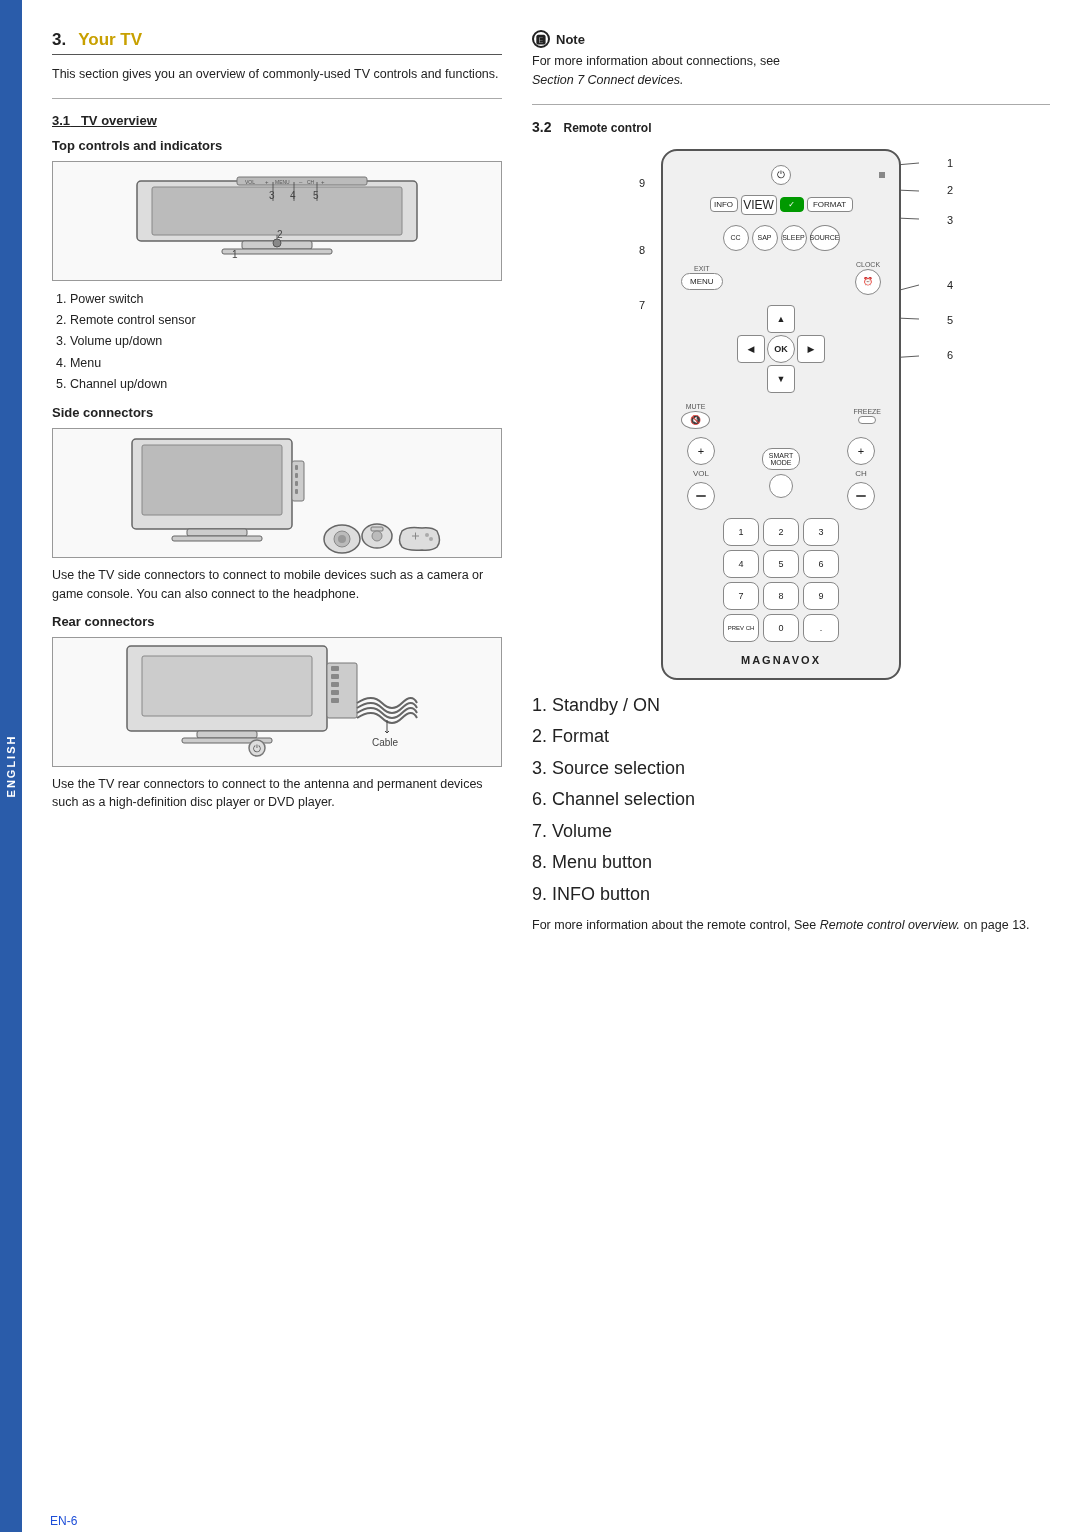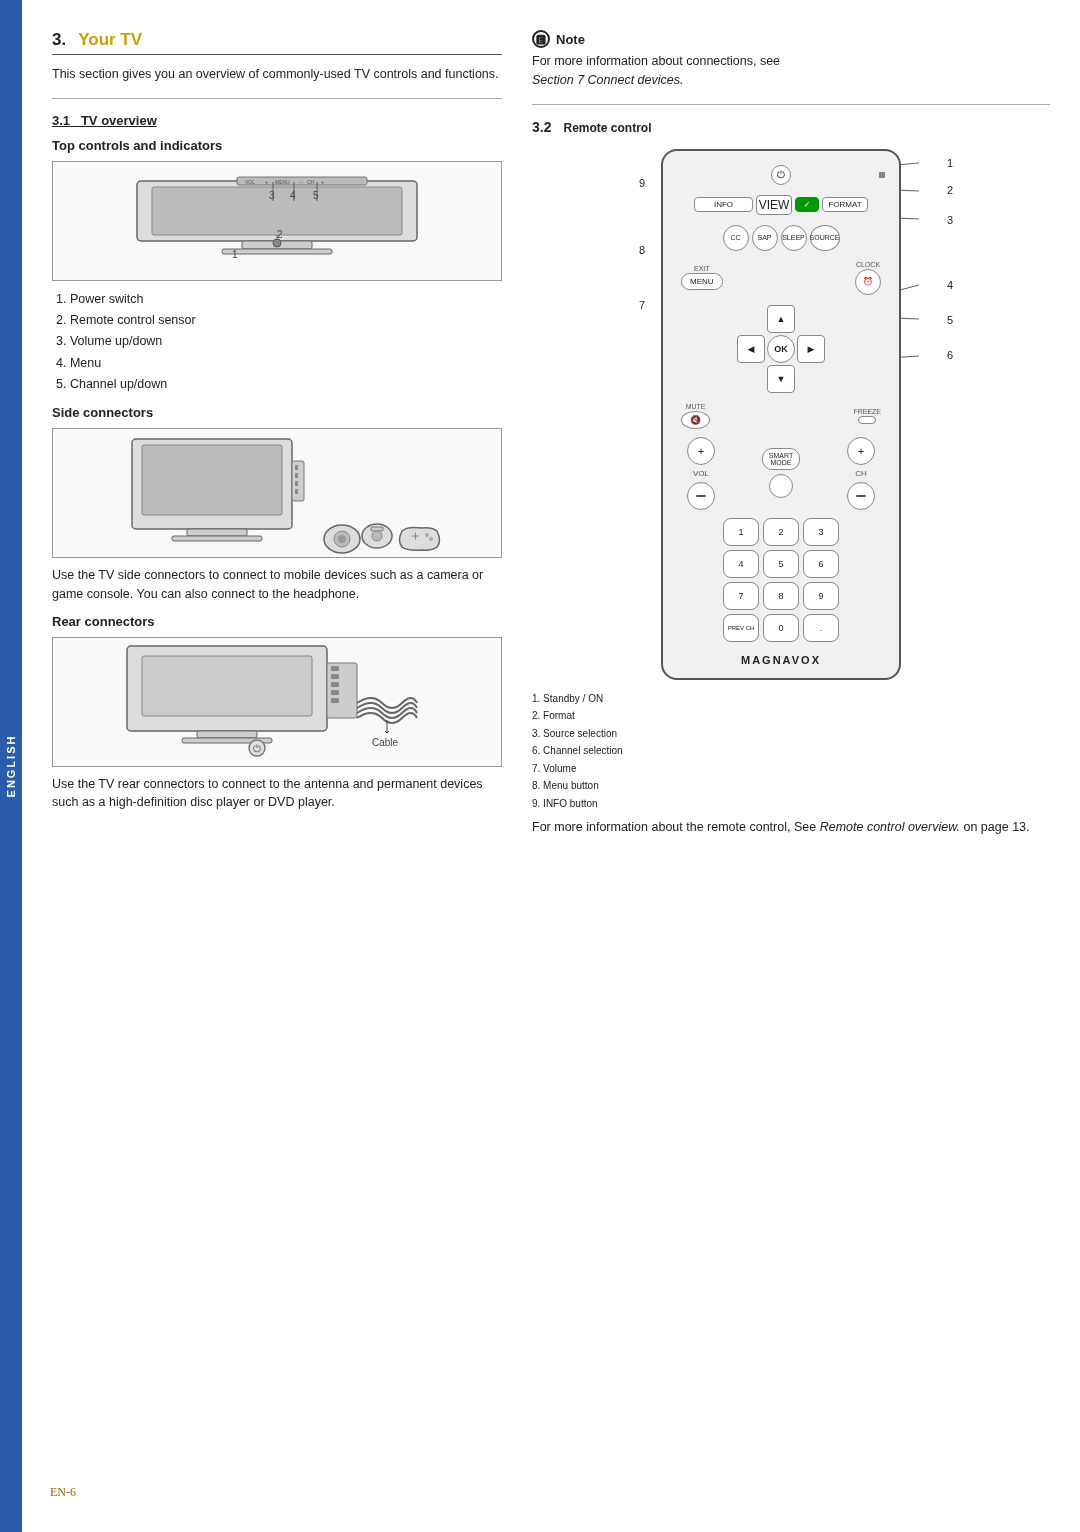--- a/index.html
+++ b/index.html
@@ -308,31 +308,30 @@
       align-items: center;
     }
 
     
     .desc-list {
       list-style: none;
       padding: 0;
       margin: 6px 0;
     }
     .desc-list li {
-      font-size: 10px;
+      font-size: 18px;
       line-height: 1.75;
     }
 
     .page-num {
       position: absolute;
-      bottom: 32px;
+      bottom: 4px;
       left: 50px;
       font-size: 12px;
-      color: #a16207;
-      font-family: Liberation Serif, serif;
+      color: #1d4ed8;
     }
 
     .section-divider {
       border: none;
       border-top: 1.5px solid #aaa;
       margin: 14px 0;
     }
 
     
     svg text { font-family: Arial, sans-serif; }
@@ -543,21 +542,21 @@
 
           <div class="remote-row">
             <div style="flex:1;"></div>
             <div class="remote-power">⏻</div>
             <div style="flex:1; display:flex; justify-content:flex-end;">
               <div style="width:6px; height:6px; background:#888; border-radius:50;"></div>
             </div>
           </div>
 
           <div class="remote-row" style="gap:3px;">
-            <div class="remote-btn" style="width:59px; font-size:8px;">INFO</div>
+            <div class="remote-btn" style="width:28px; font-size:8px;">INFO</div>
             <div class="remote-btn" style="width:36px; font-size:12px;">VIEW</div>
             <div class="remote-btn remote-btn-green" style="width:24px; font-size:8px;">✓</div>
             <div class="remote-btn" style="width:46px; font-size:8px;">FORMAT</div>
           </div>
 
           <div class="remote-row" style="gap:3px;">
             <div class="remote-btn-round" style="width:26px;height:26px;font-size:7px;">CC</div>
             <div class="remote-btn-round" style="width:26px;height:26px;font-size:7px;">SAP</div>
             <div class="remote-btn-round" style="width:26px;height:26px;font-size:7px;">SLEEP</div>
             <div class="remote-btn-round" style="width:30px;height:26px;font-size:7px;">SOURCE</div>

